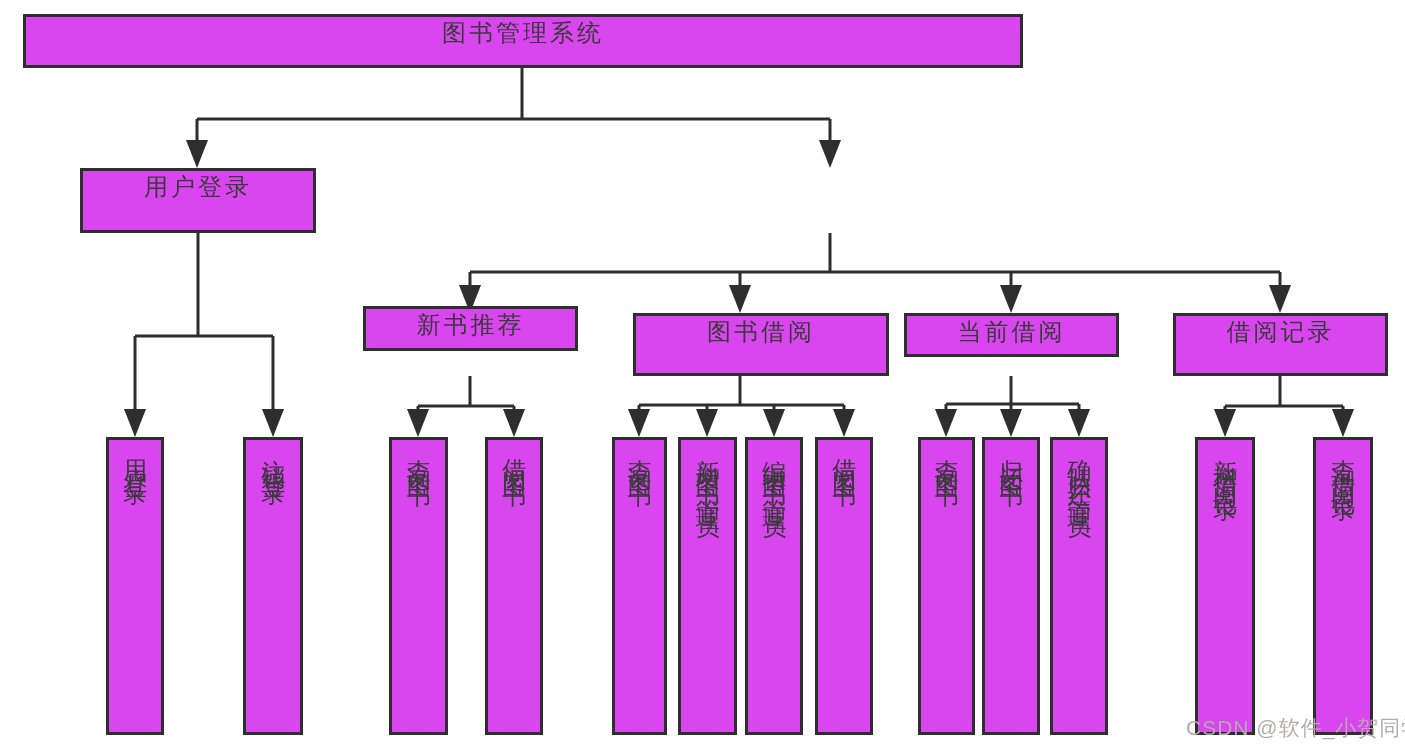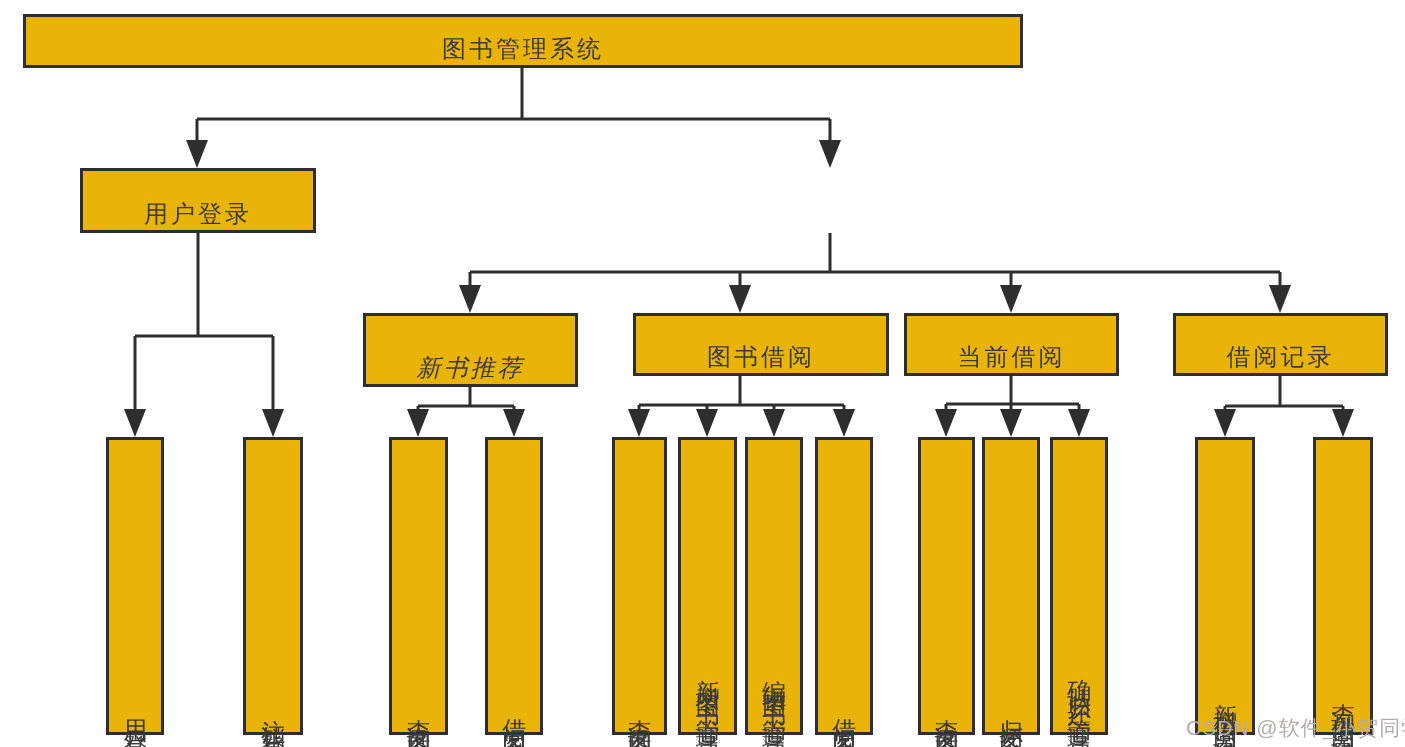--- a/index.html
+++ b/index.html
@@ -16,25 +16,25 @@
     overflow: hidden;
   }
   .lines {
     position: absolute;
     left: 0; top: 0;
     width: 1405px; height: 747px;
     z-index: 1;
   }
   .box {
     position: absolute;
-    background: #eab308;
+    background: #d946ef;
     border: 3px solid #2e2e2e;
     box-sizing: border-box;
     display: flex;
-    align-items: flex-end;
+    align-items: flex-start;
     justify-content: center;
     color: #3a3a3a;
     z-index: 2;
   }
   .hbox span {
     font-size: 24px;
     letter-spacing: 3px;
     white-space: nowrap;
   }
   .vbox span {
@@ -109,27 +109,27 @@
   </svg>
 
   <div class="box hbox" style="left:23px; top:14px; width:1000px; height:54px;">
     <span>图书管理系统</span>
   </div>
 
   <div class="box hbox" style="left:80px; top:168px; width:236px; height:65px;">
     <span>用户登录</span>
   </div>
 
-  <div class="box hbox" style="left:363px; top:313px; width:215px; height:74px;font-style:italic;">
+  <div class="box hbox" style="left:363px; top:306px; width:215px; height:45px;">
     <span>新书推荐</span>
   </div>
   <div class="box hbox" style="left:633px; top:313px; width:256px; height:63px;">
     <span>图书借阅</span>
   </div>
-  <div class="box hbox" style="left:904px; top:313px; width:215px; height:63px;">
+  <div class="box hbox" style="left:904px; top:313px; width:215px; height:44px;">
     <span>当前借阅</span>
   </div>
   <div class="box hbox" style="left:1173px; top:313px; width:215px; height:63px;">
     <span>借阅记录</span>
   </div>
 
   <div class="box vbox" style="left:106px; top:437px; width:58px; height:298px;">
     <span>用户登录</span>
   </div>
   <div class="box vbox" style="left:243px; top:437px; width:60px; height:298px;">

